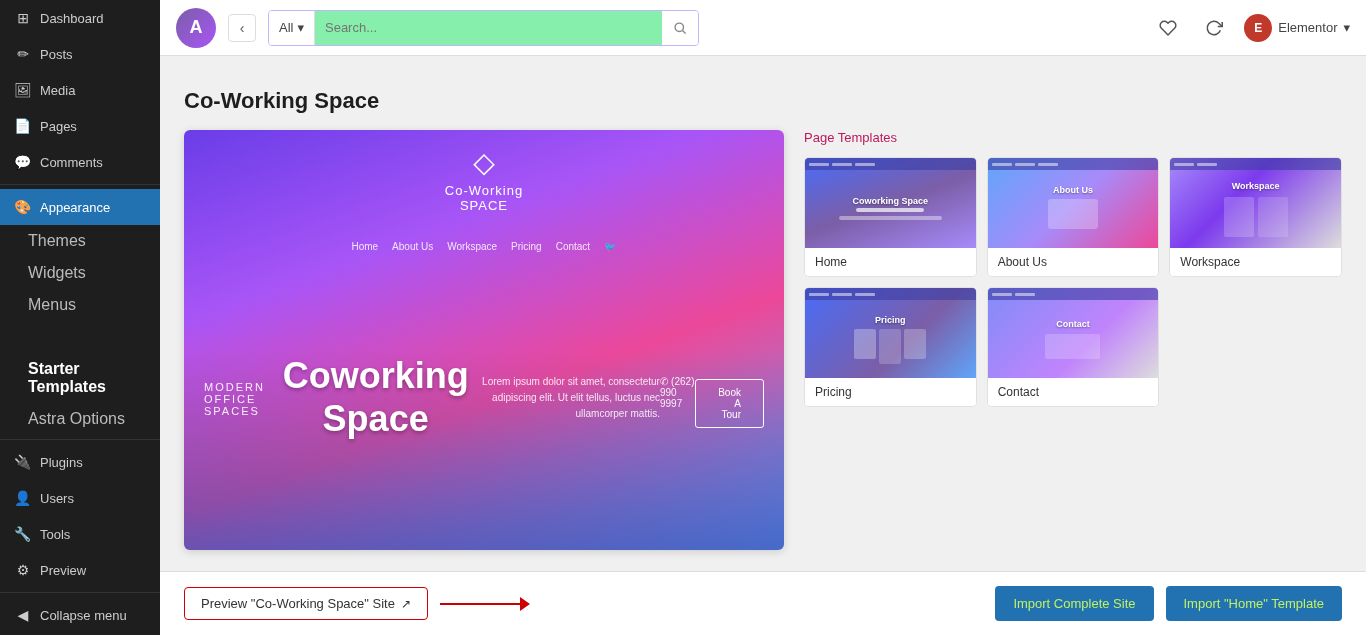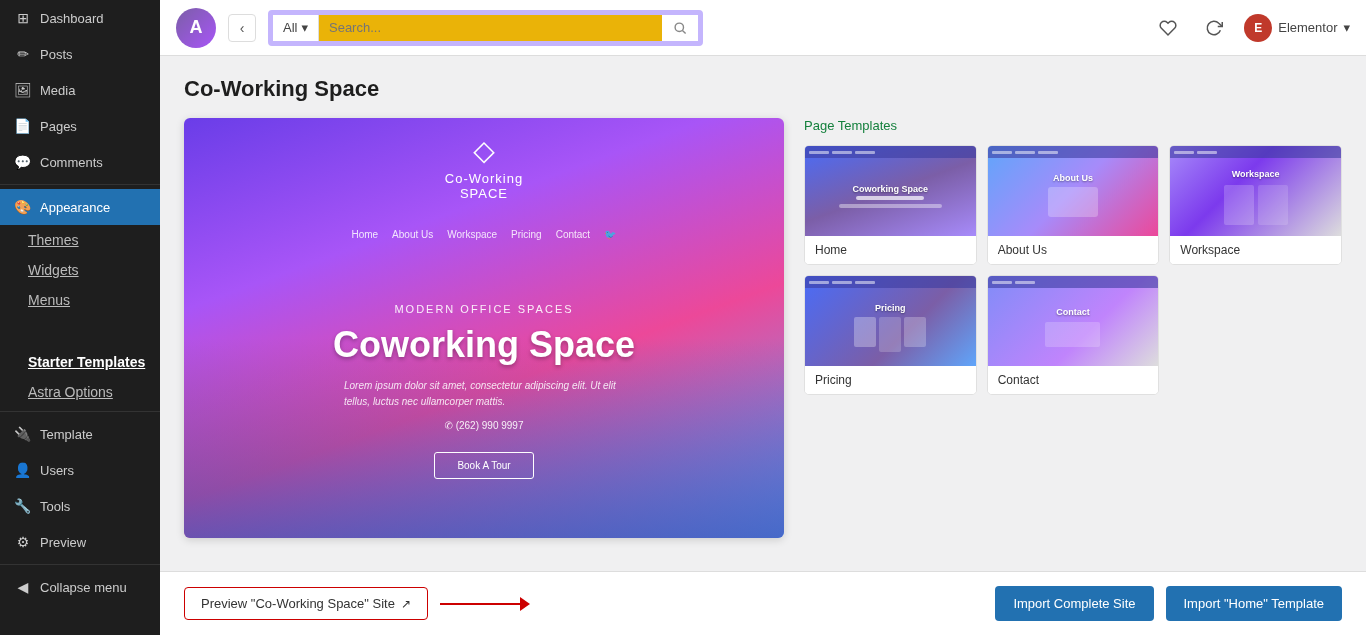--- a/index.html
+++ b/index.html
@@ -22,24 +22,23 @@
       gap: 8px;
       padding: 9px 14px;
       font-size: 13px;
       color: #ccc;
       cursor: pointer;
     }
     .sidebar-item.active { background: #2271b1; color: #fff; }
     .sidebar-item .icon { width: 18px; height: 18px; display: flex; align-items: center; justify-content: center; font-size: 14px; flex-shrink: 0; }
     .sidebar-sub-item {
       padding: 7px 14px 7px 28px;
-      font-size: 14px;
+      font-size: 16px;
       color: #bbb;
       cursor: pointer;
-      text-decoration: underline;
     }
     .sidebar-sub-item.active { color: #fff; font-weight: 600; margin-top: 32px; }
     .sidebar-divider { height: 1px; background: #333; margin: 4px 0; }
 
     
     .main {
       flex: 1;
       display: flex;
       flex-direction: column;
       overflow: hidden;
@@ -78,21 +77,21 @@
       justify-content: center;
       cursor: pointer;
       color: #555;
       font-size: 14px;
       background: #fff;
     }
     .search-bar {
       flex: 1;
       max-width: 520px;
       display: flex;
-      border: 5px solid #c4b5fd;
+      border: 1px solid #c4b5fd;
       border-radius: 4px;
       overflow: hidden;
       height: 36px;
     }
     .search-filter {
       display: flex;
       align-items: center;
       padding: 0 10px;
       border-right: 1px solid #ddd;
       background: #fff;
@@ -102,21 +101,21 @@
       cursor: pointer;
       white-space: nowrap;
     }
     .search-input {
       flex: 1;
       border: none;
       outline: none;
       padding: 0 10px;
       font-size: 13px;
       color: #555;
-      background: #eab308;
+      background: #86efac;
     }
     .search-icon-btn {
       width: 36px;
       display: flex;
       align-items: center;
       justify-content: center;
       color: #888;
       cursor: pointer;
       background: #fff;
     }
@@ -156,21 +155,21 @@
     
     .content-area {
       flex: 1;
       display: flex;
       flex-direction: column;
       overflow: hidden;
     }
     .content-scroll {
       flex: 1;
       overflow-y: auto;
-      padding: 20px 24px;
+      padding: 32px 24px;
     }
     .page-title {
       font-size: 22px;
       font-weight: 600;
       color: #1e1e1e;
       margin-bottom: 16px;
     }
     .content-row {
       display: flex;
       gap: 20px;
@@ -220,21 +219,21 @@
       margin-bottom: 4px;
     }
     .preview-logo-text .logo-name {
       font-size: 13px;
       color: white;
       letter-spacing: 1px;
     }
     .preview-body {
       flex: 1;
       display: flex;
-      flex-direction: column;
+      flex-direction: row;
       align-items: center;
       justify-content: center;
       padding: 20px;
     }
     .preview-sub {
       font-size: 11px;
       color: rgba(255,255,255,0.9);
       letter-spacing: 2px;
       text-transform: uppercase;
       margin-bottom: 8px;
@@ -244,25 +243,24 @@
       font-weight: 700;
       color: white;
       text-align: center;
       line-height: 1.2;
       margin-bottom: 12px;
       text-shadow: 0 2px 4px rgba(0,0,0,0.3);
     }
     .preview-desc {
       font-size: 10px;
       color: rgba(255,255,255,0.85);
-      text-align: left;
+      text-align: right;
       line-height: 1.6;
       max-width: 280px;
       margin-bottom: 10px;
-      font-style: italic;
     }
     .preview-phone {
       font-size: 10px;
       color: rgba(255,255,255,0.9);
       margin-bottom: 21px;
     }
     .preview-cta {
       background: transparent;
       border: 1.5px solid white;
       color: white;
@@ -281,21 +279,21 @@
       height: 200px;
       background: linear-gradient(to top, rgba(60,80,180,0.7), transparent);
     }
 
     
     .templates-panel {
       flex: 1;
     }
     .templates-label {
       font-size: 13px;
-      color: #15803d;
+      color: #be185d;
       margin-bottom: 12px;
     }
     .templates-grid {
       display: grid;
       grid-template-columns: repeat(3, 1fr);
       gap: 10px;
     }
     .template-card {
       border-radius: 5px;
       overflow: hidden;
@@ -403,21 +401,21 @@
     }
     .arrow-head {
       width: 0; height: 0;
       border-top: 7px solid transparent;
       border-bottom: 7px solid transparent;
       border-left: 10px solid #c00;
     }
     .bottom-spacer { flex: 1; }
     .import-btn {
       background: #2271b1;
-      color: #ffffff;
+      color: #bef264;
       border: none;
       padding: 10px 18px;
       border-radius: 4px;
       font-size: 13px;
       cursor: pointer;
       font-weight: 500;
     }
   </style>
 </head>
 <body>
@@ -459,21 +457,21 @@
   </div>
   <div class="sidebar-sub-item active">
     <span>Starter Templates</span>
   </div>
   <div class="sidebar-sub-item">
     <span>Astra Options</span>
   </div>
   <div class="sidebar-divider"></div>
   <div class="sidebar-item">
     <span class="icon">🔌</span>
-    <span>Template</span>
+    <span>Plugins</span>
   </div>
   <div class="sidebar-item">
     <span class="icon">👤</span>
     <span>Users</span>
   </div>
   <div class="sidebar-item">
     <span class="icon">🔧</span>
     <span>Tools</span>
   </div>
   <div class="sidebar-item">

